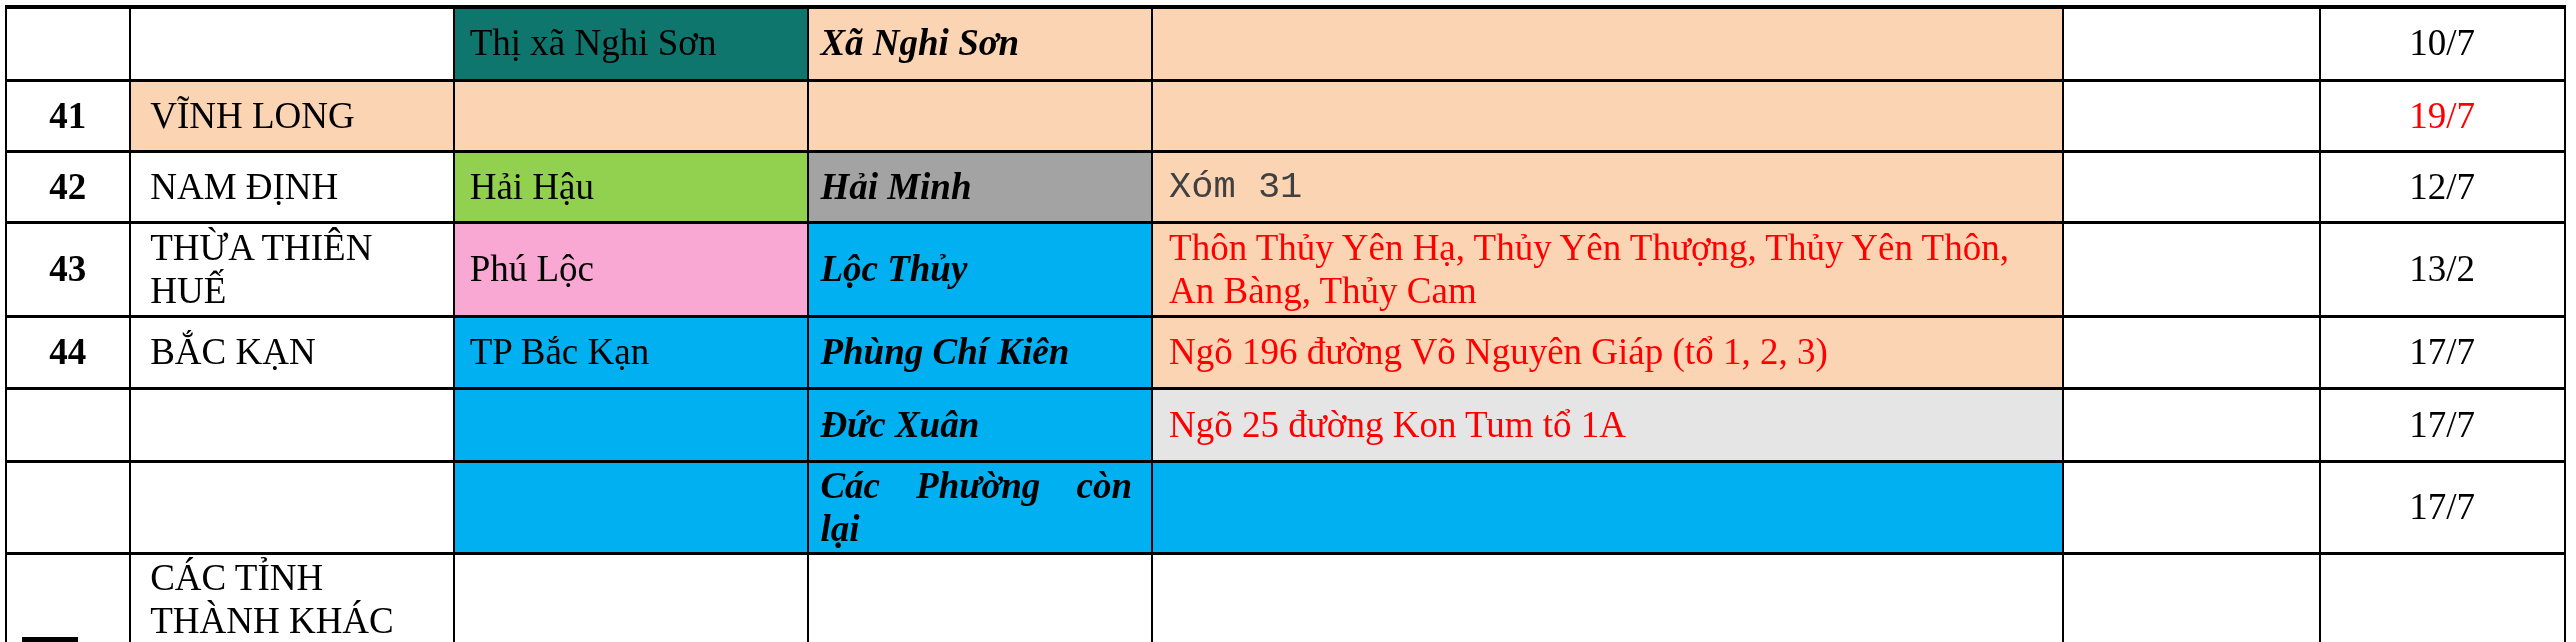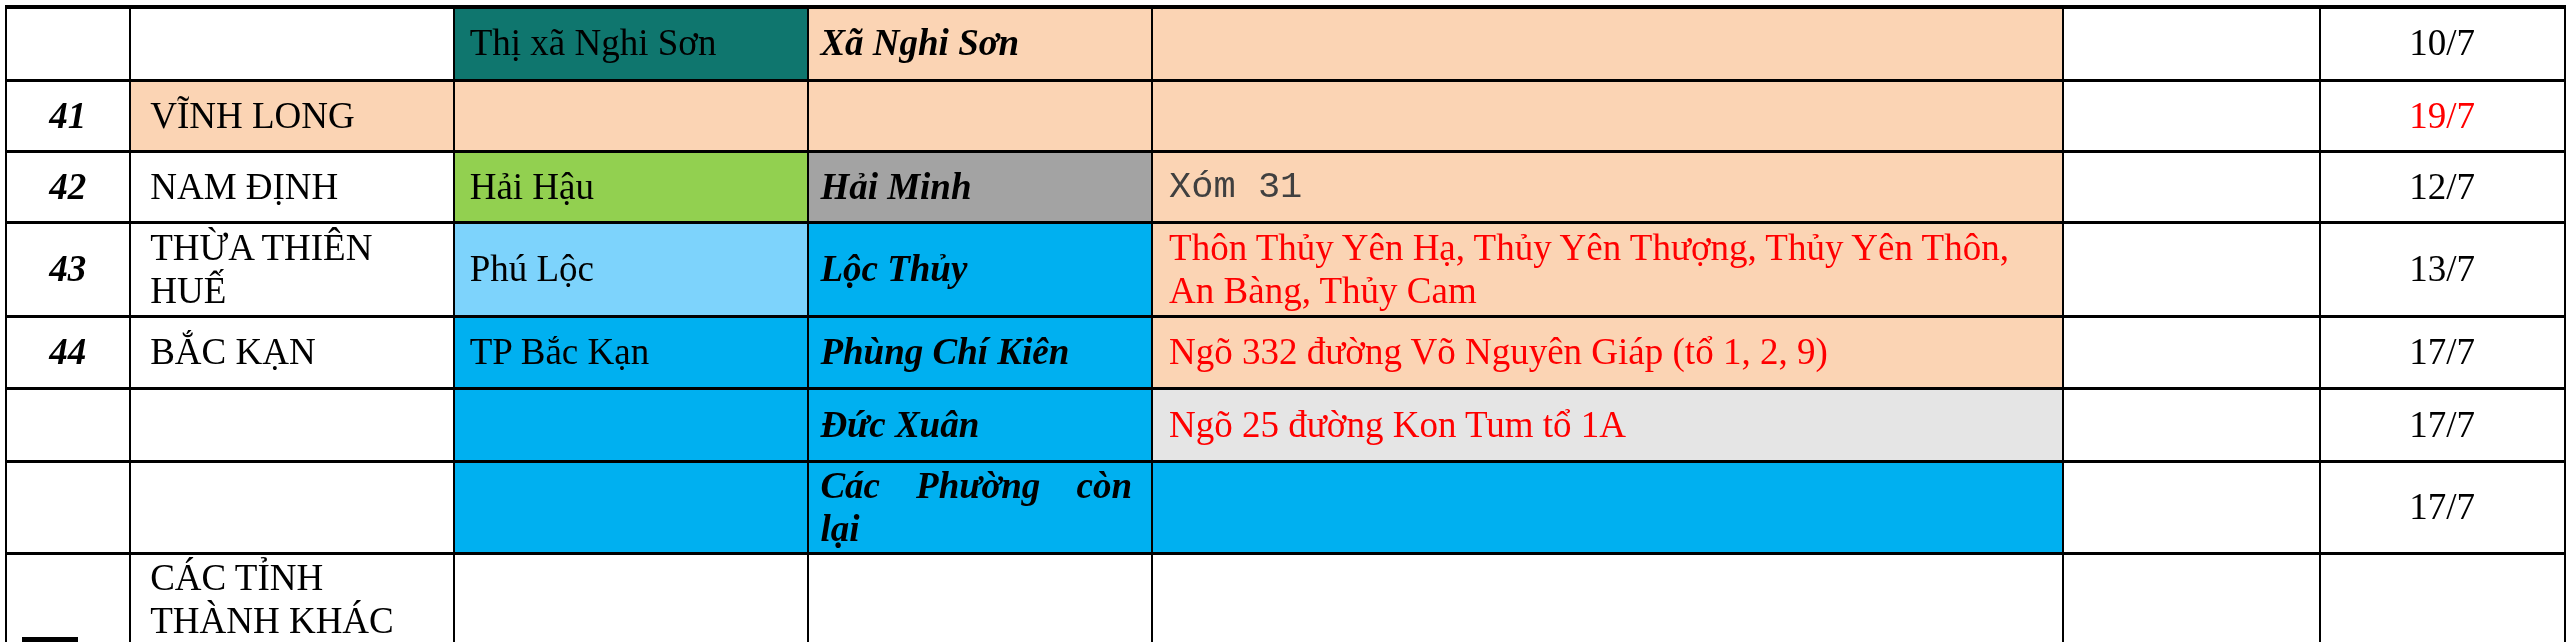--- a/index.html
+++ b/index.html
@@ -42,21 +42,21 @@
   tr:nth-child(2) { height: 71px; }
   tr:nth-child(3) { height: 71px; }
   tr:nth-child(4) { height: 94px; }
   tr:nth-child(5) { height: 72px; }
   tr:nth-child(6) { height: 73px; margin-left: 7px; }
   tr:nth-child(7) { height: 90px; }
   tr:nth-child(8) { height: 84px; }
   tr:last-child td { border-bottom-width: 2.3px; }
   tr:first-child td { border-top-width: 4.7px; }
 
-  td.col-num      { text-align: center; font-weight: bold; padding-left: 3.1px; padding-right: 3.1px; font-style: italic; }
+  td.col-num      { text-align: center; font-weight: bold; padding-left: 3.1px; padding-right: 3.1px; }
   td.col-province { font-weight: normal; padding-left: 19.5px; padding-right: 20px; }
   td.col-district { padding-left: 15px; }
   td.col-ward     { font-weight: bold; font-style: italic; padding-left: 11.7px; padding-right: 18.7px; }
   td.col-detail   { padding-left: 16.4px; padding-right: 45px; }
   td.col-note     { }
   td.col-date     { text-align: center; padding-left: 3.1px; padding-right: 3.1px; }
 
   td.justify-wrap {
     white-space: pre-line;
     text-align: justify;
@@ -109,32 +109,32 @@
           <td class="col-province" style="background-color: rgb(255, 255, 255);">NAM ĐỊNH</td>
           <td class="col-district" style="background-color: rgb(146, 208, 80);">Hải Hậu</td>
           <td class="col-ward" style="background-color: #a3a3a3; margin-left: 48px;">Hải Minh</td>
           <td class="col-detail" style="background-color: rgb(251, 212, 180); color: #404040; font-family: Liberation Mono, monospace;">Xóm 31</td>
           <td class="col-note" style="background-color: rgb(255, 255, 255);"></td>
           <td class="col-date" style="background-color: rgb(255, 255, 255); color: rgb(0, 0, 0);">12/7</td>
         </tr>
         <tr>
           <td class="col-num" style="background-color: rgb(255, 255, 255);">43</td>
           <td class="col-province" style="background-color: rgb(255, 255, 255);">THỪA THIÊN HUẾ</td>
-          <td class="col-district" style="background-color: #7dd3fc;">Phú Lộc</td>
+          <td class="col-district" style="background-color: #f9a8d4;">Phú Lộc</td>
           <td class="col-ward" style="background-color: rgb(0, 176, 240);">Lộc Thủy</td>
           <td class="col-detail" style="background-color: rgb(251, 212, 180); color: rgb(255, 0, 0);">Thôn Thủy Yên Hạ, Thủy Yên Thượng, Thủy Yên Thôn, An Bàng, Thủy Cam</td>
           <td class="col-note" style="background-color: rgb(255, 255, 255);"></td>
-          <td class="col-date" style="background-color: rgb(255, 255, 255); color: rgb(0, 0, 0);">13/7</td>
+          <td class="col-date" style="background-color: rgb(255, 255, 255); color: rgb(0, 0, 0);">13/2</td>
         </tr>
         <tr>
           <td class="col-num" style="background-color: rgb(255, 255, 255);">44</td>
           <td class="col-province" style="background-color: rgb(255, 255, 255);">BẮC KẠN</td>
           <td class="col-district" style="background-color: rgb(0, 176, 240);">TP Bắc Kạn</td>
           <td class="col-ward" style="background-color: rgb(0, 176, 240);">Phùng Chí Kiên</td>
-          <td class="col-detail" style="background-color: rgb(251, 212, 180); color: rgb(255, 0, 0);">Ngõ 332 đường Võ Nguyên Giáp (tổ 1, 2, 9)</td>
+          <td class="col-detail" style="background-color: rgb(251, 212, 180); color: rgb(255, 0, 0);">Ngõ 196 đường Võ Nguyên Giáp (tổ 1, 2, 3)</td>
           <td class="col-note" style="background-color: rgb(255, 255, 255);"></td>
           <td class="col-date" style="background-color: rgb(255, 255, 255); color: rgb(0, 0, 0);">17/7</td>
         </tr>
         <tr>
           <td class="col-num" style="background-color: rgb(255, 255, 255);"></td>
           <td class="col-province" style="background-color: rgb(255, 255, 255);"></td>
           <td class="col-district" style="background-color: rgb(0, 176, 240);"></td>
           <td class="col-ward" style="background-color: rgb(0, 176, 240);">Đức Xuân</td>
           <td class="col-detail" style="background-color: #e5e5e5; color: rgb(255, 0, 0);">Ngõ 25 đường Kon Tum tổ 1A</td>
           <td class="col-note" style="background-color: rgb(255, 255, 255);"></td>

